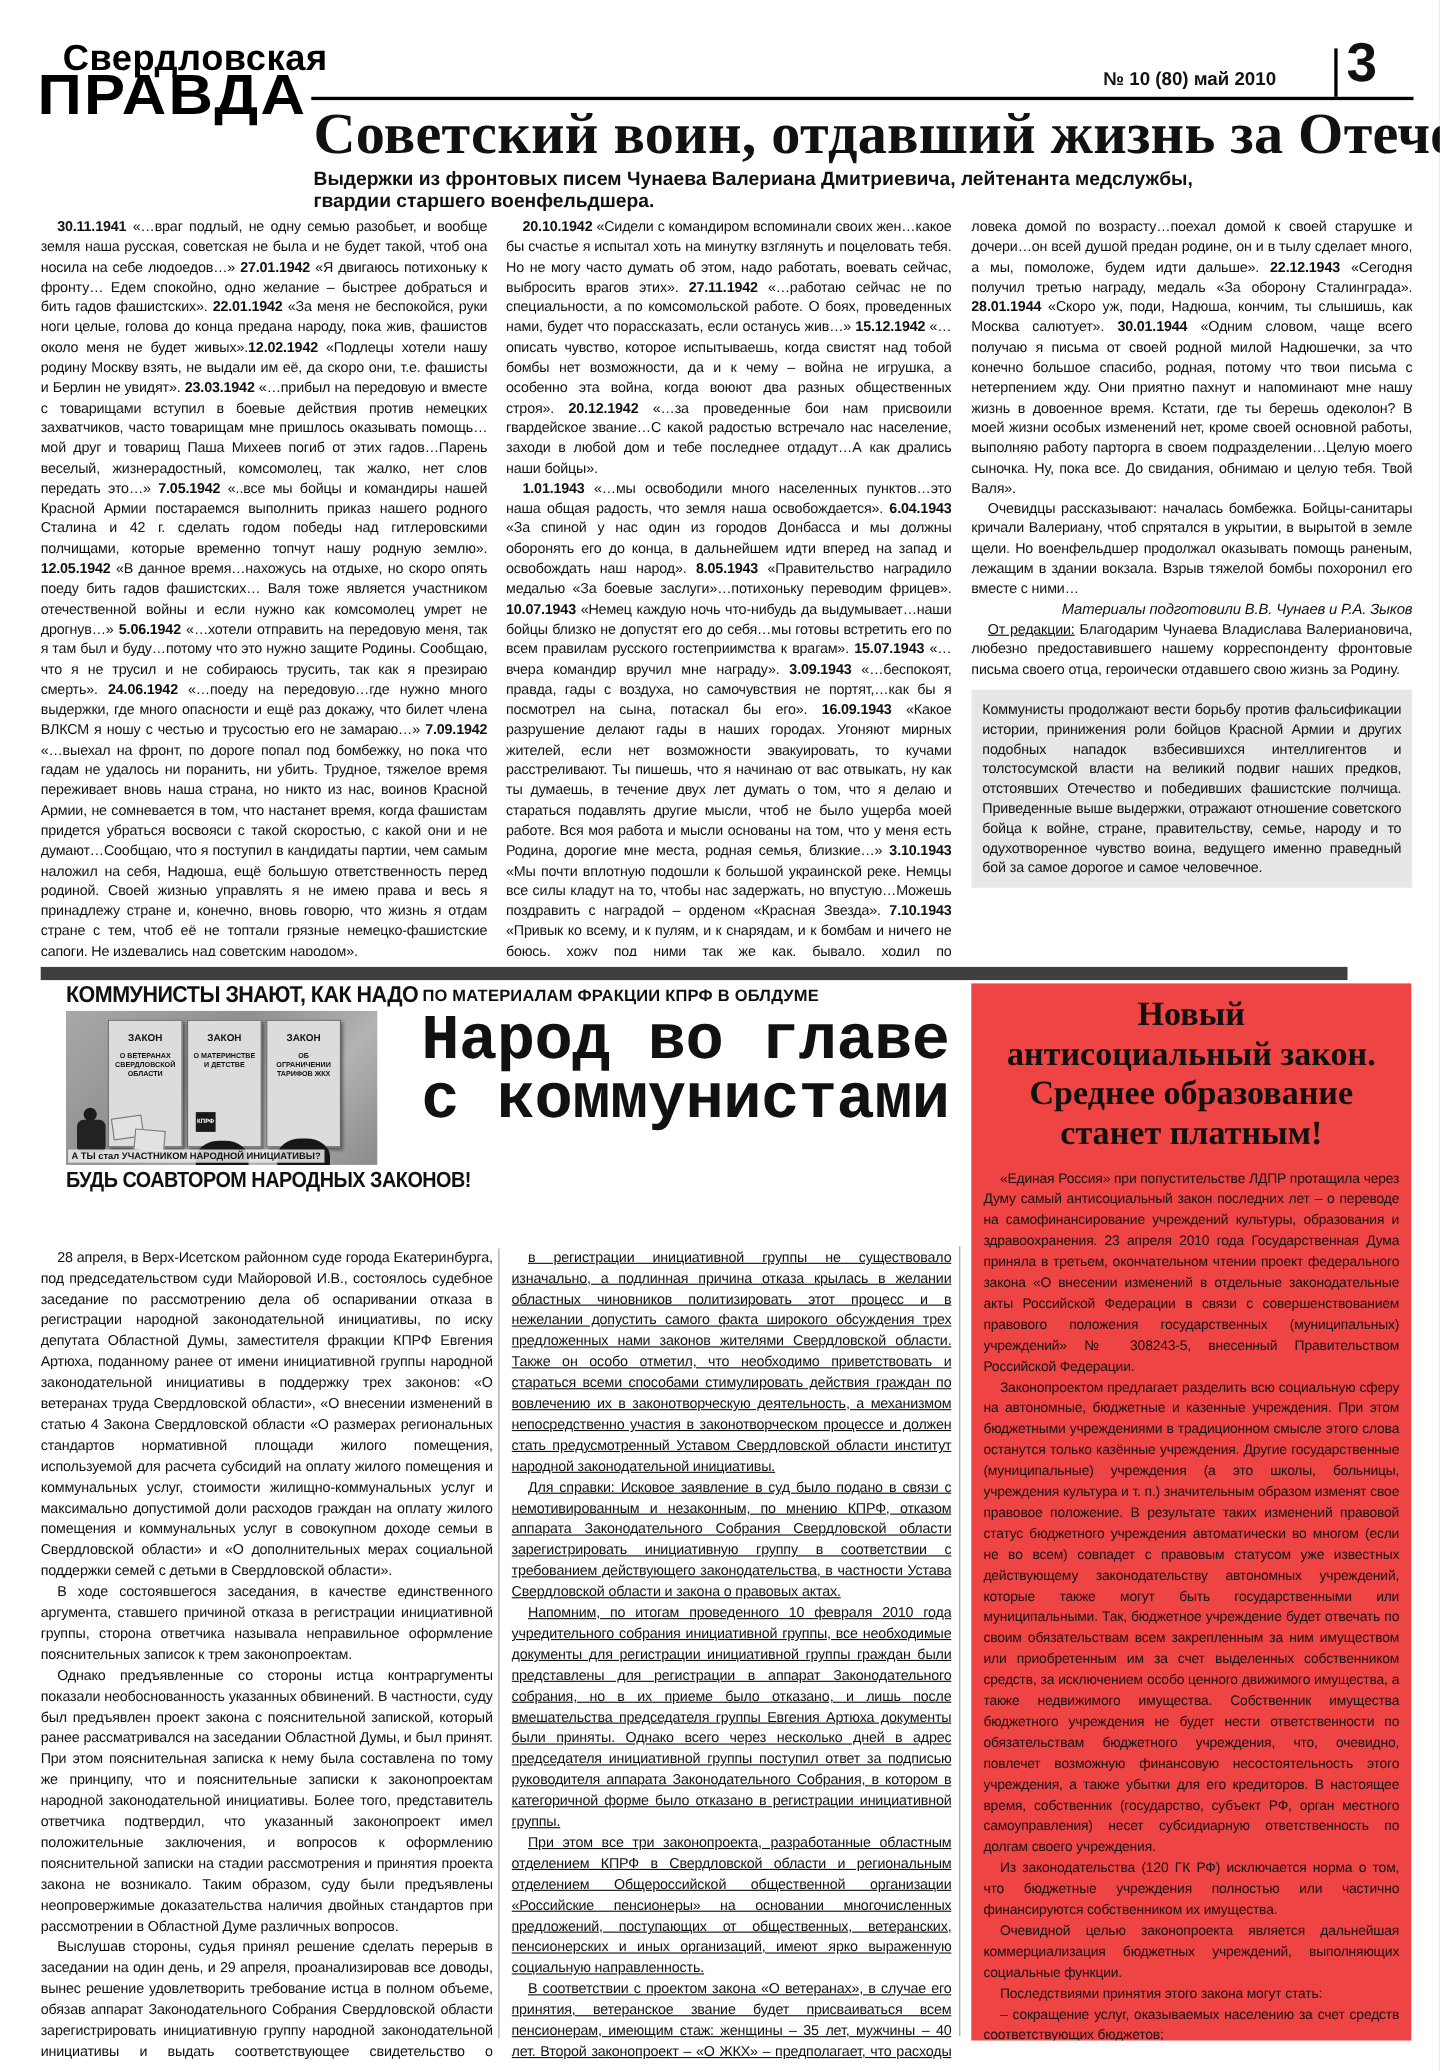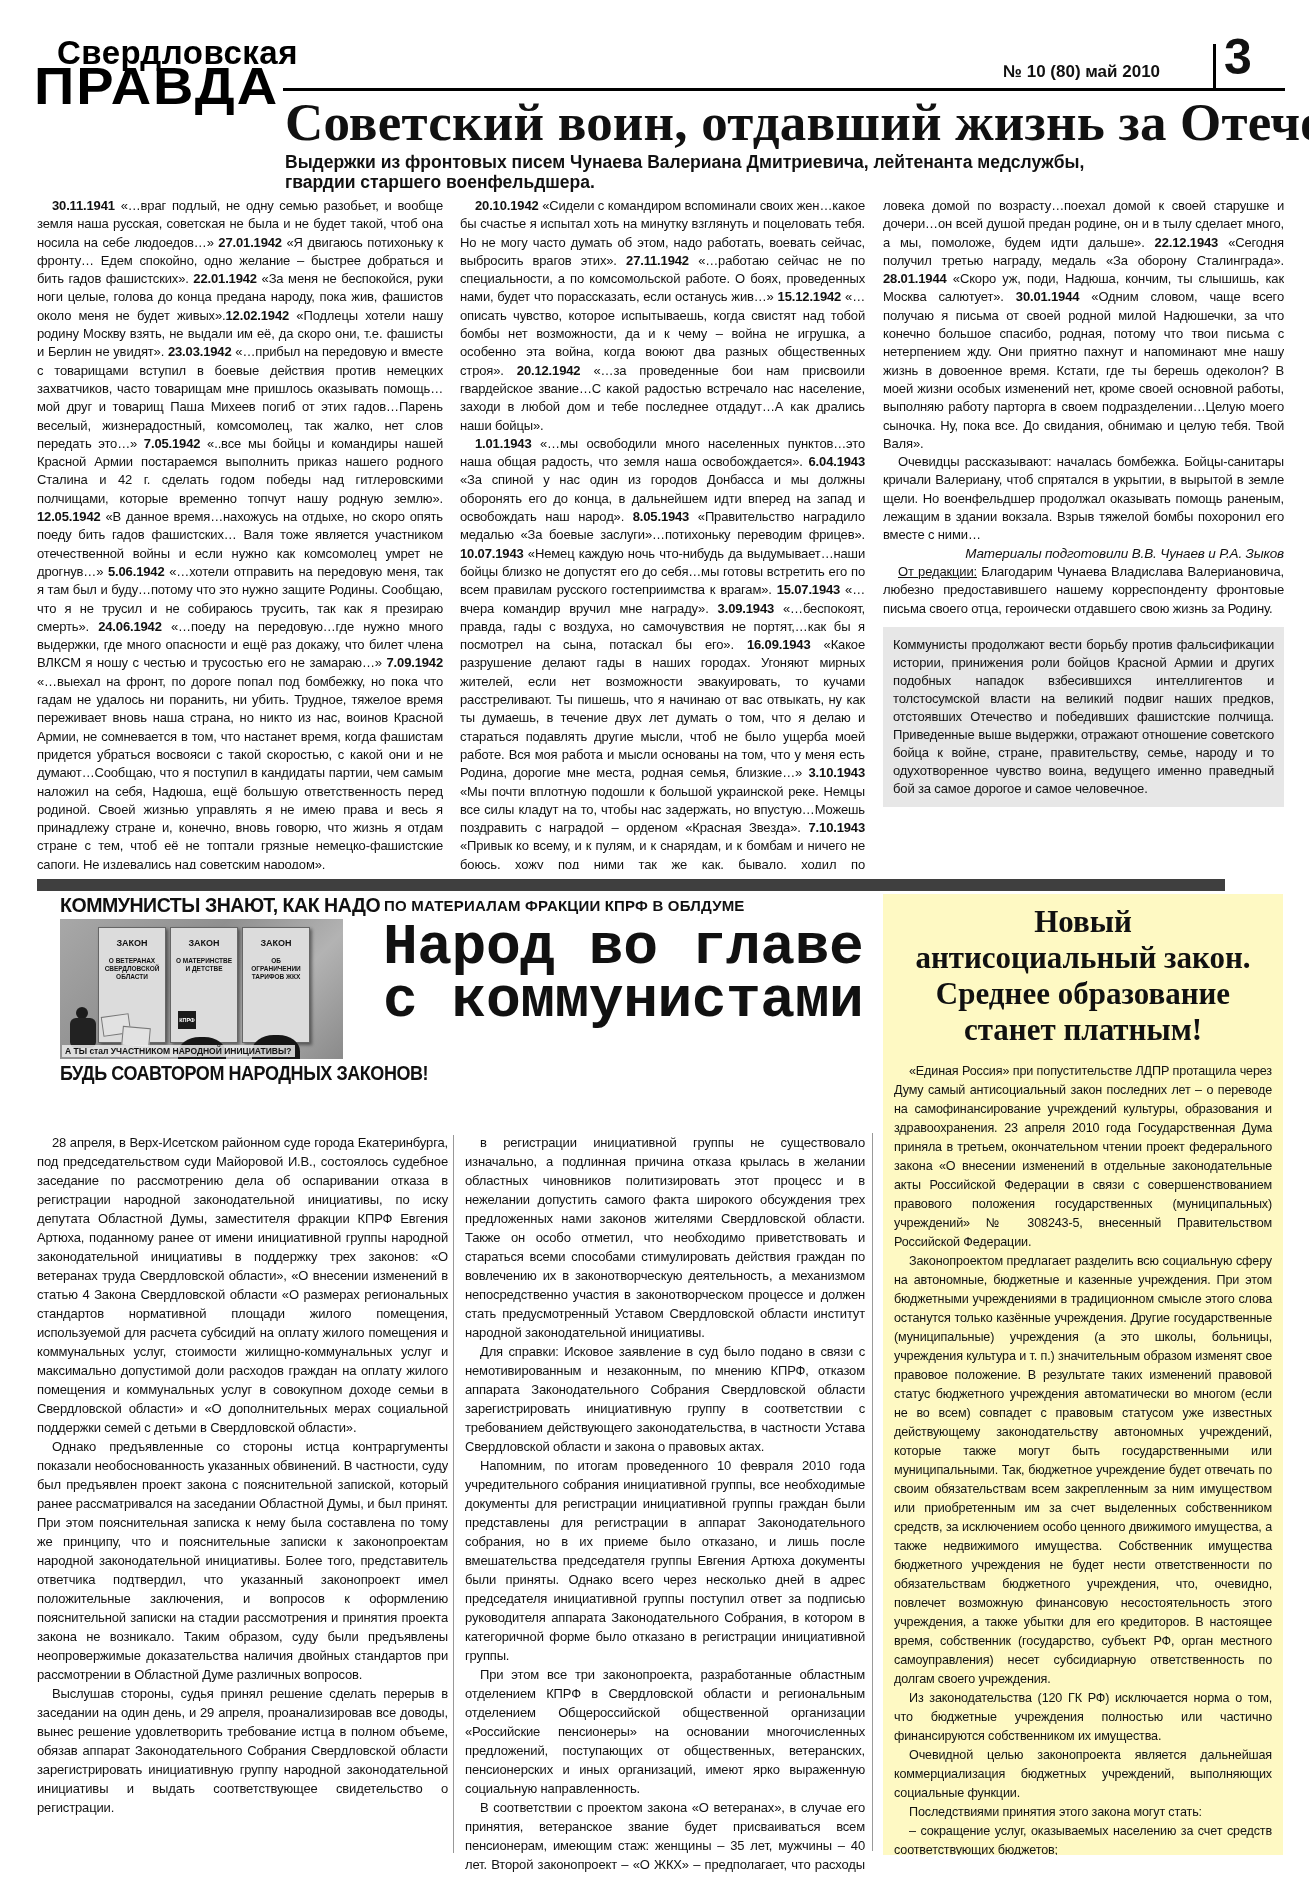--- a/index.html
+++ b/index.html
@@ -43,24 +43,24 @@
   .badge{position:absolute;left:118px;top:92px;width:18px;height:18px;background:#1a1a1a;color:#fff;
          font-size:5.5px;font-weight:bold;text-align:center;line-height:18px;}
   .quest{position:absolute;left:2px;bottom:2px;font-size:8.5px;font-weight:bold;background:rgba(235,235,235,.85);padding:1px 3px;}
   .slogan{margin-top:3px;font-size:20px;font-weight:bold;letter-spacing:-.5px;transform:scaleX(.9);transform-origin:left;white-space:nowrap;}
   
   .kicker{position:absolute;left:384px;top:897px;font-size:15px;font-weight:bold;letter-spacing:.2px;}
   .court-hl{position:absolute;left:383px;top:921px;font-family:Liberation Mono, monospace;font-size:58px;font-weight:bold;line-height:53px;letter-spacing:-.5px;}
   .midcol{position:absolute;top:1133px;height:742px;overflow:hidden;}
   .midcol p{font-size:13px;line-height:19px;}
   .mid-1{left:37px;width:411px;}
-  .mid-2{left:465px;width:400px;}
+  .mid-2{left:465px;width:400px;text-decoration:underline;}
   .vrule{position:absolute;width:1px;background:#999;}
   
-  .lawbox{position:absolute;left:883px;top:894px;width:400px;height:961px;background:#fef9c3;overflow:hidden;}
+  .lawbox{position:absolute;left:883px;top:894px;width:400px;height:961px;background:#ef4444;overflow:hidden;}
   .law-hl{margin:10px 8px 8px 8px;text-align:center;font-family:"Liberation Serif",serif;font-size:31px;font-weight:bold;line-height:36px;}
   .lawbody{padding:6px 11px 0 11px;}
   .lawbody p{font-size:12.6px;line-height:19px;}
 </style>
 </head>
 <body>
 
 <div class="page">
 
   <div class="logo1">Свердловская</div>
@@ -127,20 +127,21 @@
   </div>
 
   <div class="kicker">ПО МАТЕРИАЛАМ ФРАКЦИИ КПРФ В ОБЛДУМЕ</div>
   <div class="court-hl">
       <div>Народ во главе</div>
       <div>с коммунистами</div>
     </div>
 
   <div class="midcol mid-1">
       <p>28 апреля, в Верх-Исетском районном суде города Екатеринбурга, под председательством суди Майоровой И.В., состоялось судебное заседание по рассмотрению дела об оспаривании отказа в регистрации народной законодательной инициативы, по иску депутата Областной Думы, заместителя фракции КПРФ Евгения Артюха, поданному ранее от имени инициативной группы народной законодательной инициативы в поддержку трех законов: «О ветеранах труда Свердловской области», «О внесении изменений в статью 4 Закона Свердловской области «О размерах региональных стандартов нормативной площади жилого помещения, используемой для расчета субсидий на оплату жилого помещения и коммунальных услуг, стоимости жилищно-коммунальных услуг и максимально допустимой доли расходов граждан на оплату жилого помещения и коммунальных услуг в совокупном доходе семьи в Свердловской области» и «О дополнительных мерах социальной поддержки семей с детьми в Свердловской области».</p>
+      <p>В ходе состоявшегося заседания, в качестве единственного аргумента, ставшего причиной отказа в регистрации инициативной группы, сторона ответчика называла неправильное оформление пояснительных записок к трем законопроектам.</p>
       <p>Однако предъявленные со стороны истца контраргументы показали необоснованность указанных обвинений. В частности, суду был предъявлен проект закона с пояснительной запиской, который ранее рассматривался на заседании Областной Думы, и был принят. При этом пояснительная записка к нему была составлена по тому же принципу, что и пояснительные записки к законопроектам народной законодательной инициативы. Более того, представитель ответчика подтвердил, что указанный законопроект имел положительные заключения, и вопросов к оформлению пояснительной записки на стадии рассмотрения и принятия проекта закона не возникало. Таким образом, суду были предъявлены неопровержимые доказательства наличия двойных стандартов при рассмотрении в Областной Думе различных вопросов.</p>
       <p>Выслушав стороны, судья принял решение сделать перерыв в заседании на один день, и 29 апреля, проанализировав все доводы, вынес решение удовлетворить требование истца в полном объеме, обязав аппарат Законодательного Собрания Свердловской области зарегистрировать инициативную группу народной законодательной инициативы и выдать соответствующее свидетельство о регистрации.</p>
     </div>
   <div class="vrule" style="left:453px;top:1135px;height:718px"></div>
   <div class="midcol mid-2">
       <p>в регистрации инициативной группы не существовало изначально, а подлинная причина отказа крылась в желании областных чиновников политизировать этот процесс и в нежелании допустить самого факта широкого обсуждения трех предложенных нами законов жителями Свердловской области. Также он особо отметил, что необходимо приветствовать и стараться всеми способами стимулировать действия граждан по вовлечению их в законотворческую деятельность, а механизмом непосредственно участия в законотворческом процессе и должен стать предусмотренный Уставом Свердловской области институт народной законодательной инициативы.</p>
       <p>Для справки: Исковое заявление в суд было подано в связи с немотивированным и незаконным, по мнению КПРФ, отказом аппарата Законодательного Собрания Свердловской области зарегистрировать инициативную группу в соответствии с требованием действующего законодательства, в частности Устава Свердловской области и закона о правовых актах.</p>
       <p>Напомним, по итогам проведенного 10 февраля 2010 года учредительного собрания инициативной группы, все необходимые документы для регистрации инициативной группы граждан были представлены для регистрации в аппарат Законодательного собрания, но в их приеме было отказано, и лишь после вмешательства председателя группы Евгения Артюха документы были приняты. Однако всего через несколько дней в адрес председателя инициативной группы поступил ответ за подписью руководителя аппарата Законодательного Собрания, в котором в категоричной форме было отказано в регистрации инициативной группы.</p>
       <p>При этом все три законопроекта, разработанные областным отделением КПРФ в Свердловской области и региональным отделением Общероссийской общественной организации «Российские пенсионеры» на основании многочисленных предложений, поступающих от общественных, ветеранских, пенсионерских и иных организаций, имеют ярко выраженную социальную направленность.</p>
       <p>В соответствии с проектом закона «О ветеранах», в случае его принятия, ветеранское звание будет присваиваться всем пенсионерам, имеющим стаж: женщины – 35 лет, мужчины – 40 лет. Второй законопроект – «О ЖКХ» – предполагает, что расходы семьи, проживающей в Свердловской области, на коммунальные услуги не должны превышать 10 % от совокупного дохода семьи. Третий законопроект – «О материнстве и детстве» – предполагает выплату единовременного пособия в размере 40 тысяч руб. по рождению ребенка, а также выплату ежемесячной компенсации в размере 5 тысяч рублей на детей, которых родители не смогли устроить в муниципальное детское дошкольное учреждение.</p>

